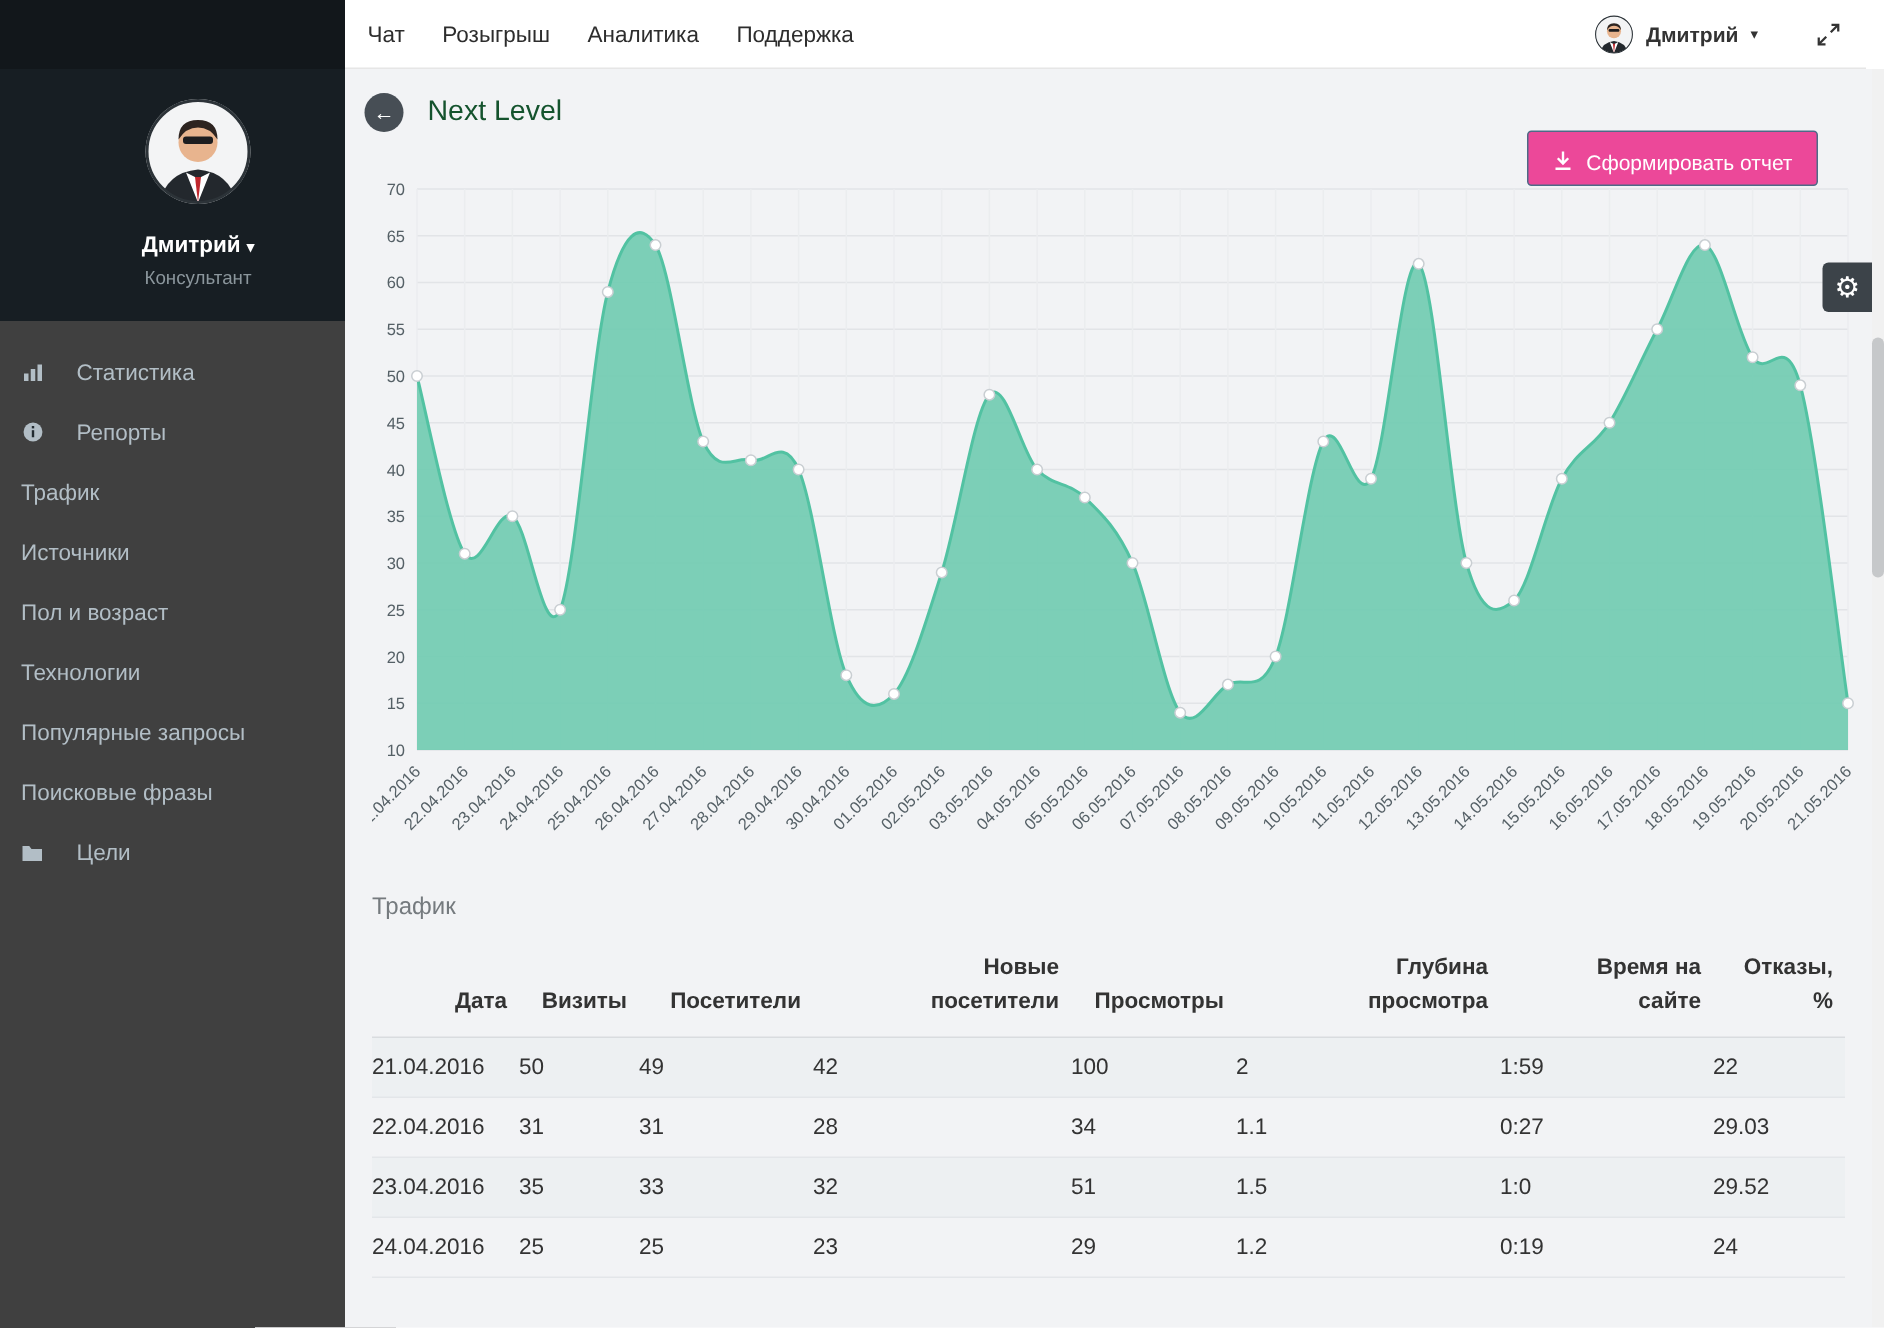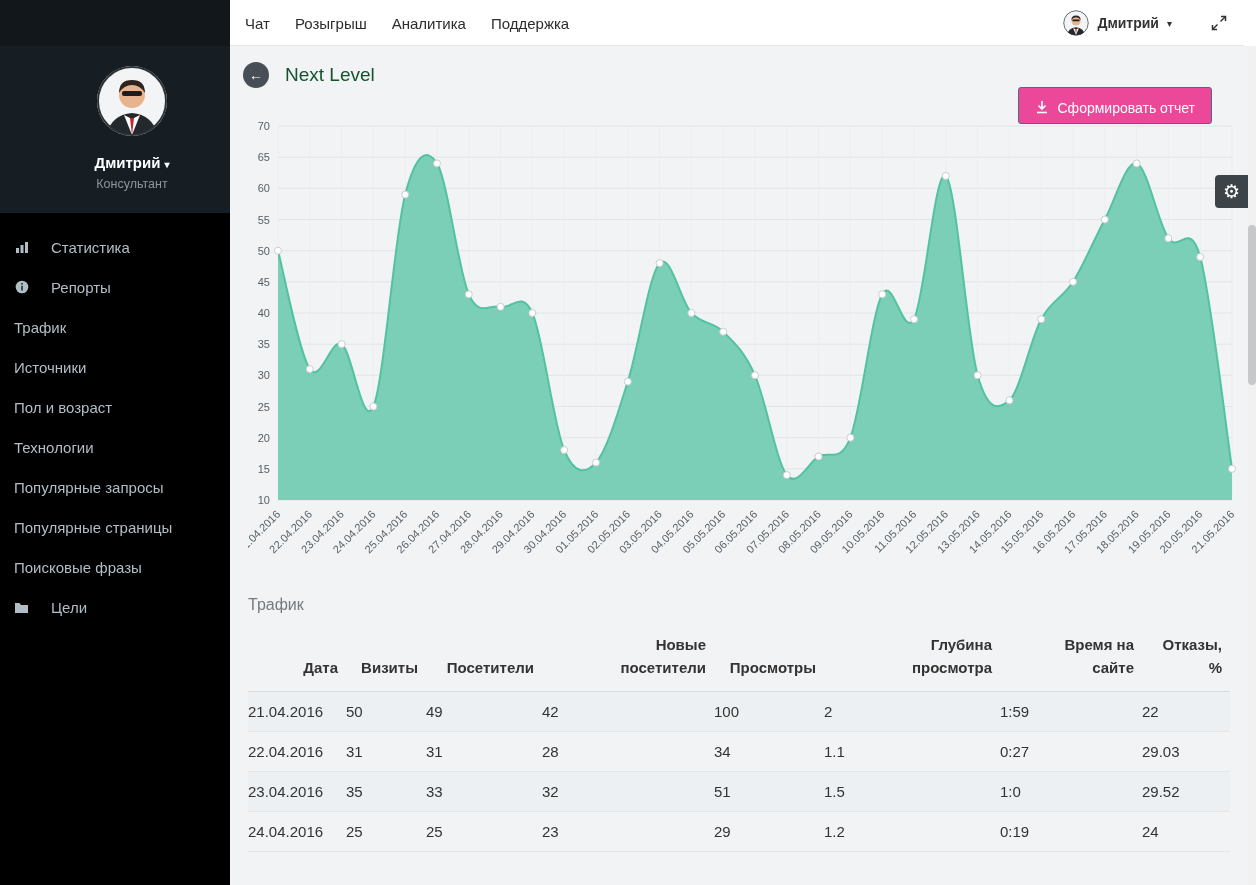--- a/index.html
+++ b/index.html
@@ -12,21 +12,21 @@
   .topnav-menu { position:absolute; left:245px; top:0; height:46px; display:flex; align-items:center; gap:25px; }
   .topnav-menu a { color:#2d2d2d; font-size:15px; text-decoration:none; cursor:pointer; }
   .topnav-right { position:absolute; right:16px; top:0; height:46px; display:flex; align-items:center; }
   .user-chip { display:flex; align-items:center; gap:8px; cursor:pointer; }
   .user-chip .uname { font-size:14px; color:#333; font-weight:bold; }
   .caret { font-size:10px; color:#333; }
   .fs-btn { margin-left:38px; cursor:pointer; display:flex; align-items:center; }
   .avatar-sm { width:26px; height:26px; border-radius:50%; overflow:hidden; display:block; }
 
   
-  .sidebar { position:absolute; left:0; top:46px; width:264px; bottom:0; background:#000000; }
+  .sidebar { position:absolute; left:0; top:46px; width:264px; bottom:0; background:#404040; }
   .side-user { background:#171e23; padding:19px 0 22px; text-align:center; }
   .side-user .avatar-wrap { width:72px; margin:0 auto; }
   .side-user-name { color:#fff; font-size:15px; font-weight:bold; margin-top:13px; cursor:pointer; }
   .side-user-name .caret { color:#fff; margin-left:4px; }
   .side-user-role { color:#8b969c; font-size:12.5px; margin-top:6px; }
   .side-menu { padding-top:14px; }
   .side-item { display:flex; align-items:center; height:40px; padding-left:14px; color:#b2bec6; font-size:15px; text-decoration:none; gap:22px; cursor:pointer; }
   .sicon { width:15px; height:15px; display:inline-flex; align-items:center; justify-content:center; color:#b2bec6; }
   .sicon svg { display:block; }
 
@@ -162,23 +162,20 @@
         <span>Источники</span>
       </a>
     <a class="side-item">
         <span>Пол и возраст</span>
       </a>
     <a class="side-item">
         <span>Технологии</span>
       </a>
     <a class="side-item">
         <span>Популярные запросы</span>
-      </a>
-    <a class="side-item">
-        <span>Популярные страницы</span>
       </a>
     <a class="side-item">
         <span>Поисковые фразы</span>
       </a>
     <a class="side-item">
       <span class="sicon">
         <svg width="15" height="13" viewBox="0 0 15 13" fill="currentColor">
             <path d="M1 2 h4.5 l1.5 2 h7 v8 h-13 z"></path>
           </svg>
       </span>

